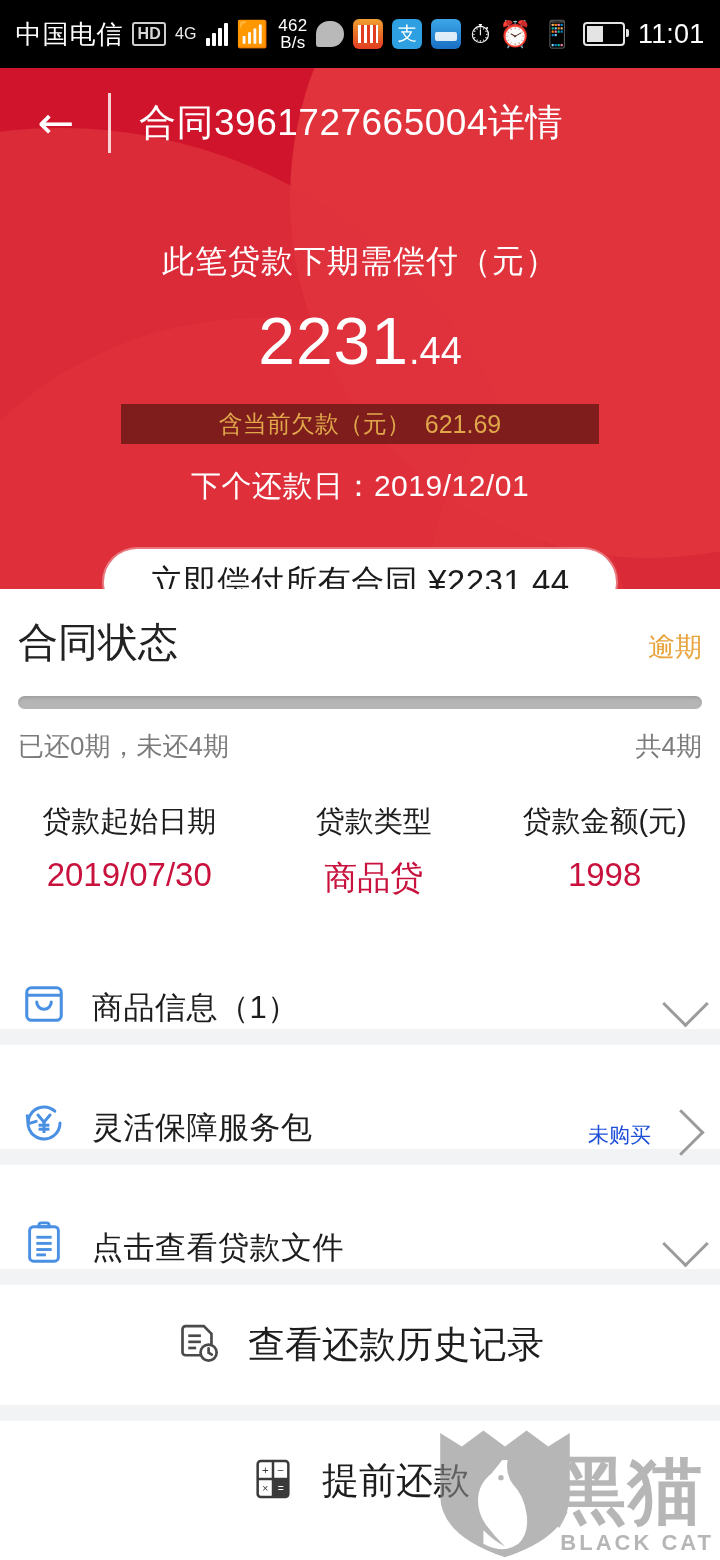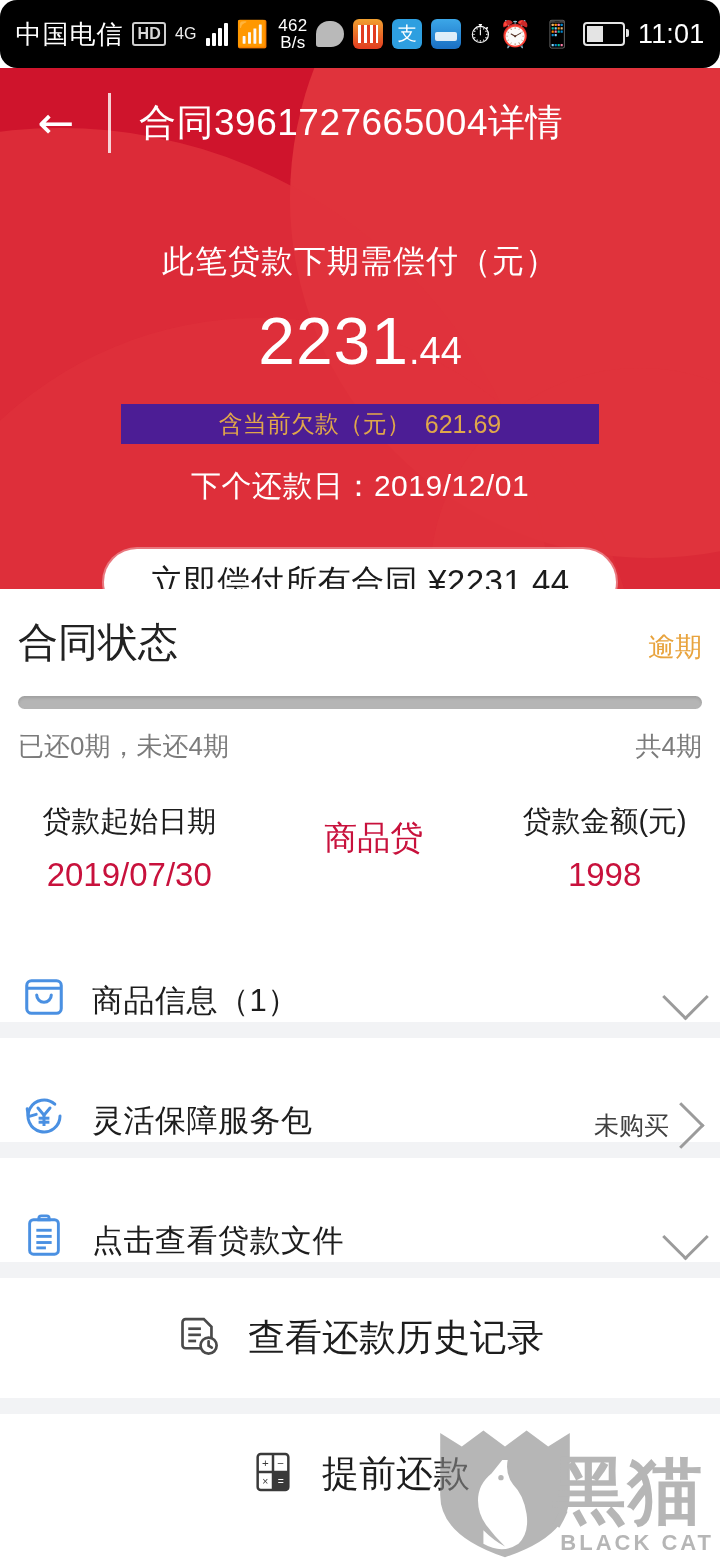--- a/index.html
+++ b/index.html
@@ -19,21 +19,20 @@
   .statusbar {
     height: 68px;
     background: #000000;
     color: #ffffff;
     display: flex;
     align-items: center;
     justify-content: center;
     gap: 9px;
     font-size: 25px;
     letter-spacing: .2px;
-    border-radius: 17px;
   }
   .sb-carrier { font-size: 26px; letter-spacing: 1px; }
   .sb-hd {
     font-size: 16px;
     font-weight: bold;
     border: 2px solid #cfcfcf;
     border-radius: 3px;
     padding: 0 3px;
     line-height: 20px;
     color: #d8d8d8;
@@ -138,21 +137,21 @@
     margin-top: 24px;
     line-height: 1;
   }
   .hero-amount .int { font-size: 66px; font-weight: 300; letter-spacing: 1px; }
   .hero-amount .dec { font-size: 38px; font-weight: 300; }
 
   .owed-banner {
     margin: 30px auto 0;
     width: 478px;
     height: 40px;
-    background: #4c1d95;
+    background: #7f1d1d;
     display: flex;
     align-items: center;
     justify-content: center;
     gap: 14px;
     color: #e0a74a;
     font-size: 24px;
   }
   .owed-banner .val { font-size: 25px; }
 
   .next-date {
@@ -218,21 +217,21 @@
     padding: 0 18px;
     background: #fff;
   }
   .row .icon-box {
     width: 52px; height: 52px;
     display: flex; align-items: center; justify-content: center;
     margin-right: 22px;
     flex: none;
   }
   .row .row-label { font-size: 31px; color: #1d1d1d; flex: 1; letter-spacing: .5px; }
-  .row .row-value { font-size: 25px; color: #404040; margin-right: 0; }
+  .row .row-value { font-size: 21px; color: #1d4ed8; margin-right: 18px; }
   .chev {
     width: 30px; height: 30px;
     border-right: 3px solid #9b9b9b;
     border-bottom: 3px solid #9b9b9b;
     flex: none;
   }
   .chev.down { transform: rotate(45deg) translate(-6px,-6px); }
   .chev.right { transform: rotate(-45deg) translate(-3px,-3px); }
 
   .center-row {
@@ -348,20 +347,21 @@
       <span>共4期</span>
     </div>
   </div>
 
   <div class="loan-grid">
     <div class="loan-col c1">
       <div class="loan-label">贷款起始日期</div>
       <div class="loan-value">2019/07/30</div>
     </div>
     <div class="loan-col">
+      <div class="loan-label">贷款类型</div>
       <div class="loan-value">商品贷</div>
     </div>
     <div class="loan-col">
       <div class="loan-label">贷款金额(元)</div>
       <div class="loan-value">1998</div>
     </div>
   </div>
 
   <div class="row">
     <span class="icon-box">

